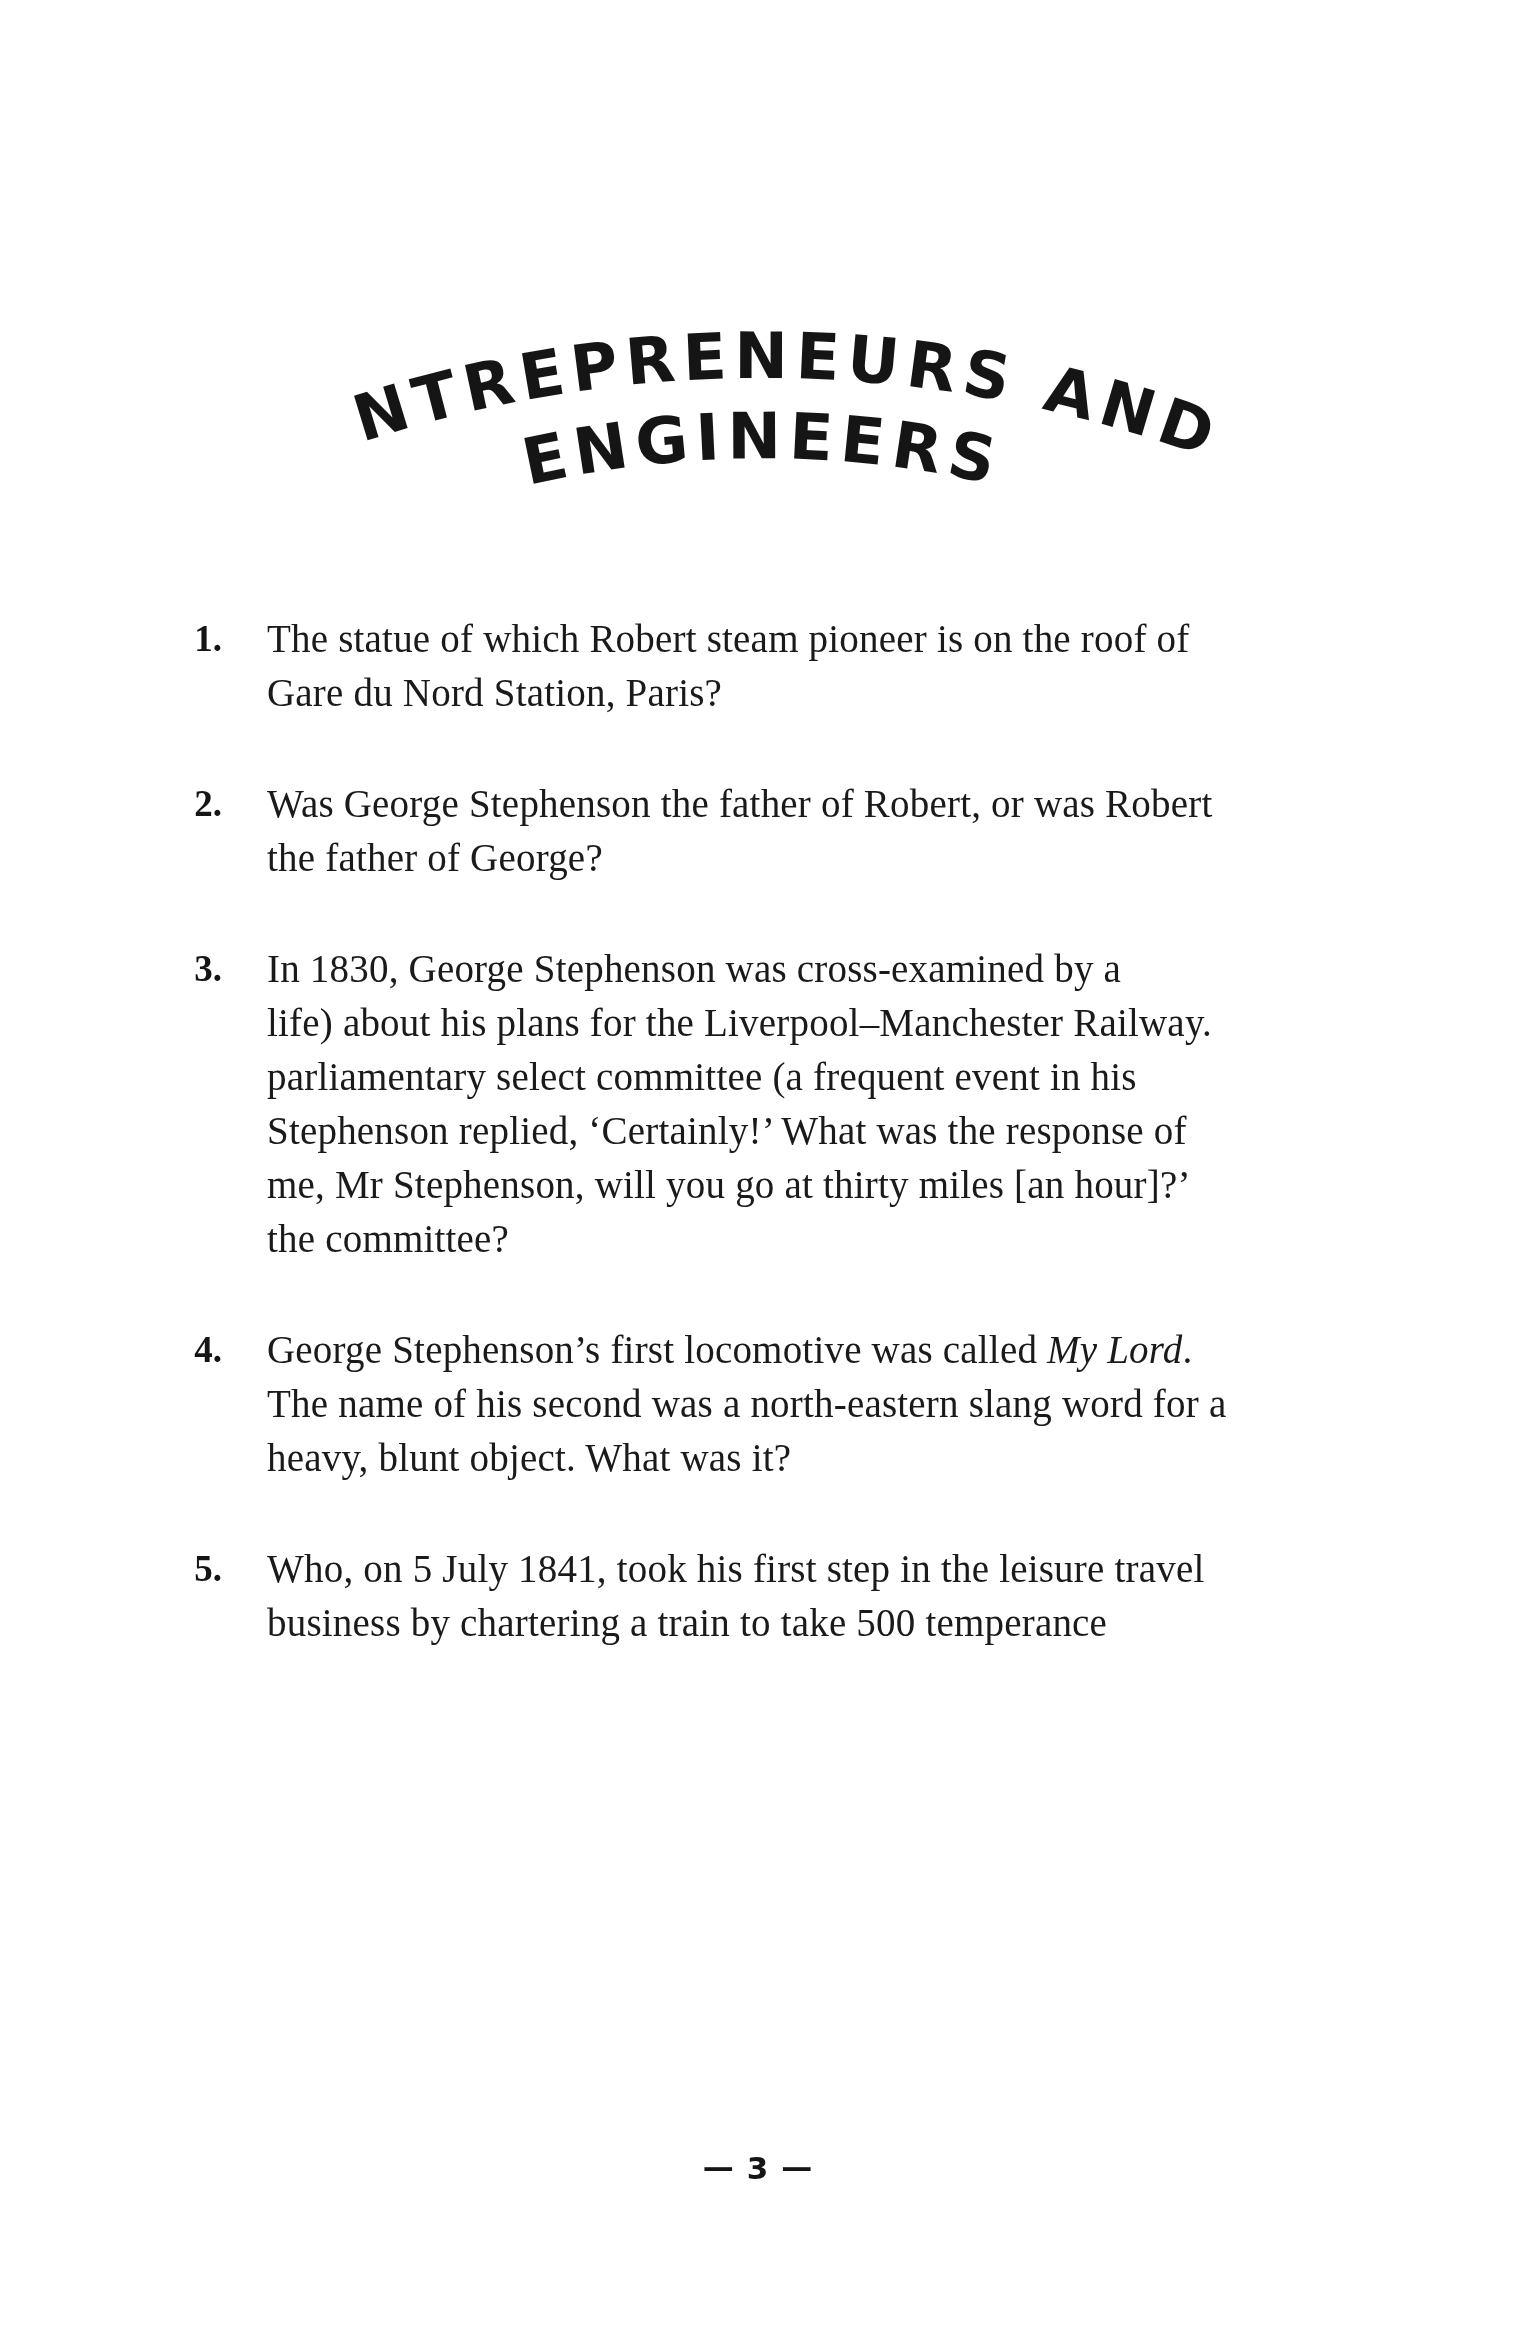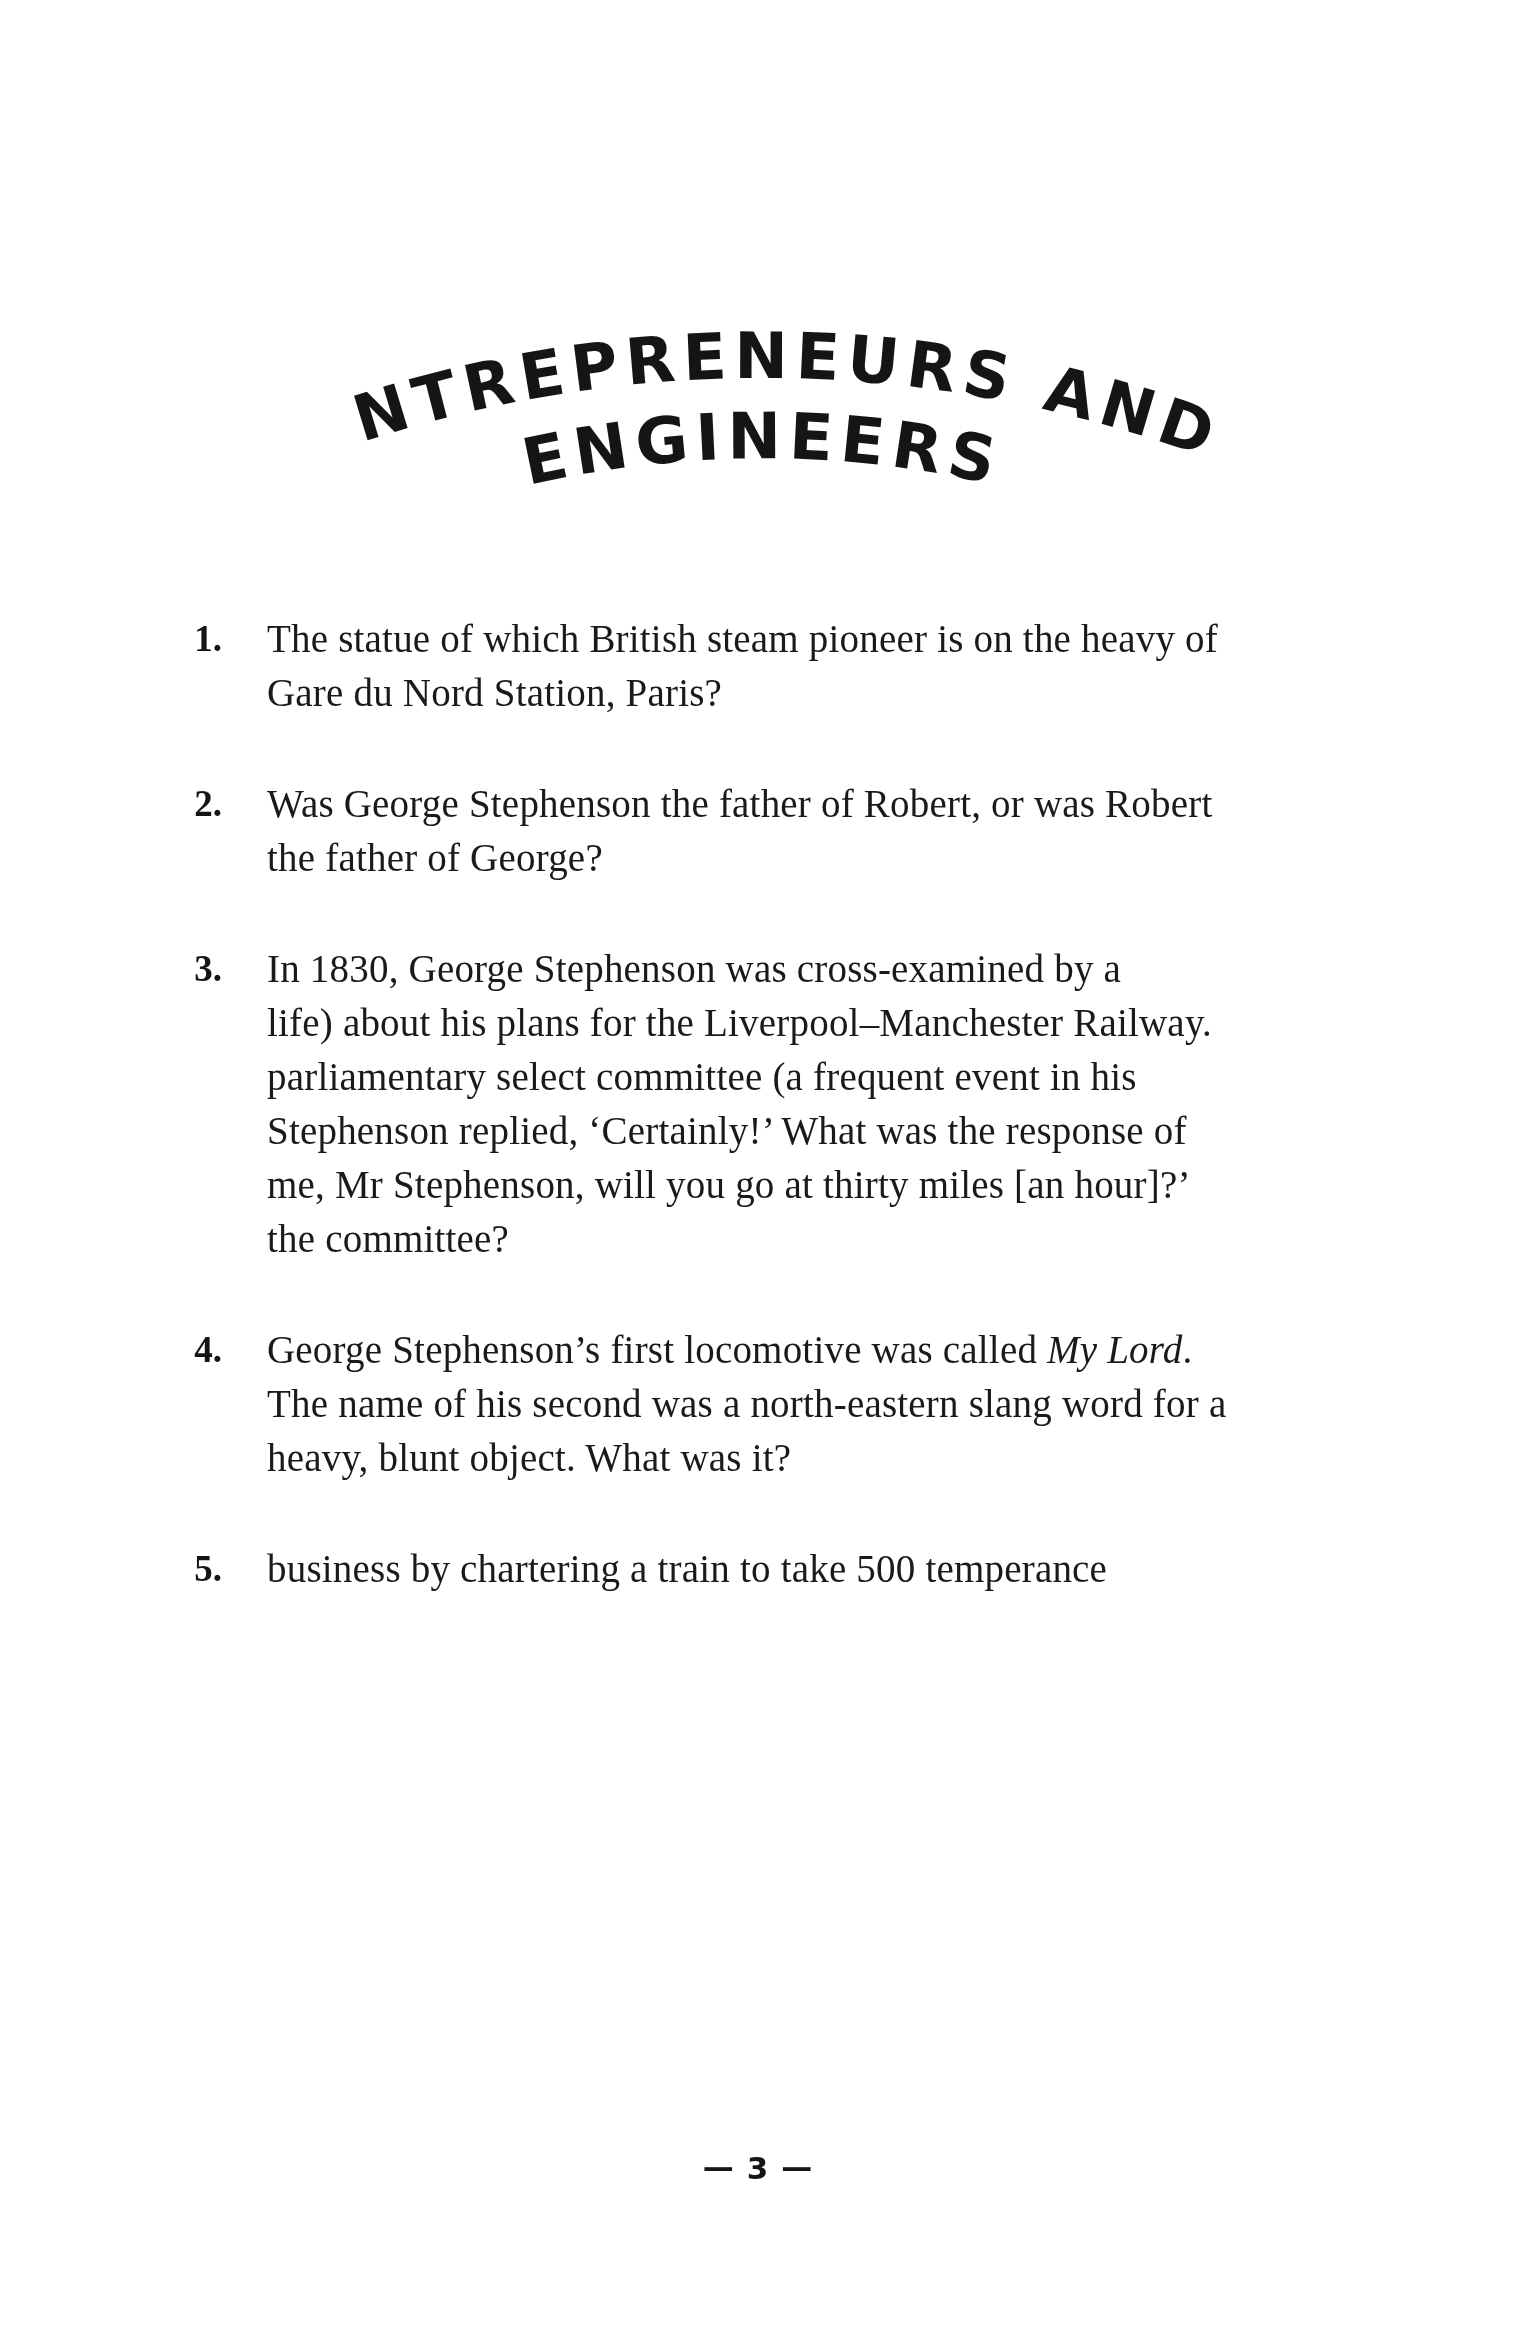--- a/index.html
+++ b/index.html
@@ -91,21 +91,21 @@
     <text class="arc-text">
       <textPath href="#arc2" startOffset="50%">ENGINEERS</textPath>
     </text>
   </svg>
 
   <ol class="questions">
 
     <li class="q">
       <span class="q-num">1.</span>
       <div class="q-body">
-        <div class="q-line">The statue of which British steam pioneer is on the heavy of</div>
+        <div class="q-line">The statue of which Robert steam pioneer is on the roof of</div>
         <div class="q-line">Gare du Nord Station, Paris?</div>
       </div>
     </li>
 
     <li class="q">
       <span class="q-num">2.</span>
       <div class="q-body">
         <div class="q-line">Was George Stephenson the father of Robert, or was Robert</div>
         <div class="q-line">the father of George?</div>
       </div>
@@ -128,20 +128,21 @@
       <div class="q-body">
         <div class="q-line"><span>George Stephenson’s first locomotive was called </span><em>My Lord</em><span>.</span></div>
         <div class="q-line">The name of his second was a north-eastern slang word for a</div>
         <div class="q-line">heavy, blunt object. What was it?</div>
       </div>
     </li>
 
     <li class="q">
       <span class="q-num">5.</span>
       <div class="q-body">
+        <div class="q-line">Who, on 5 July 1841, took his first step in the leisure travel</div>
         <div class="q-line">business by chartering a train to take 500 temperance</div>
       </div>
     </li>
 
   </ol>
 
   <div class="footer">
     <span class="dash">—</span>
     <span>3</span>
     <span class="dash">—</span>

